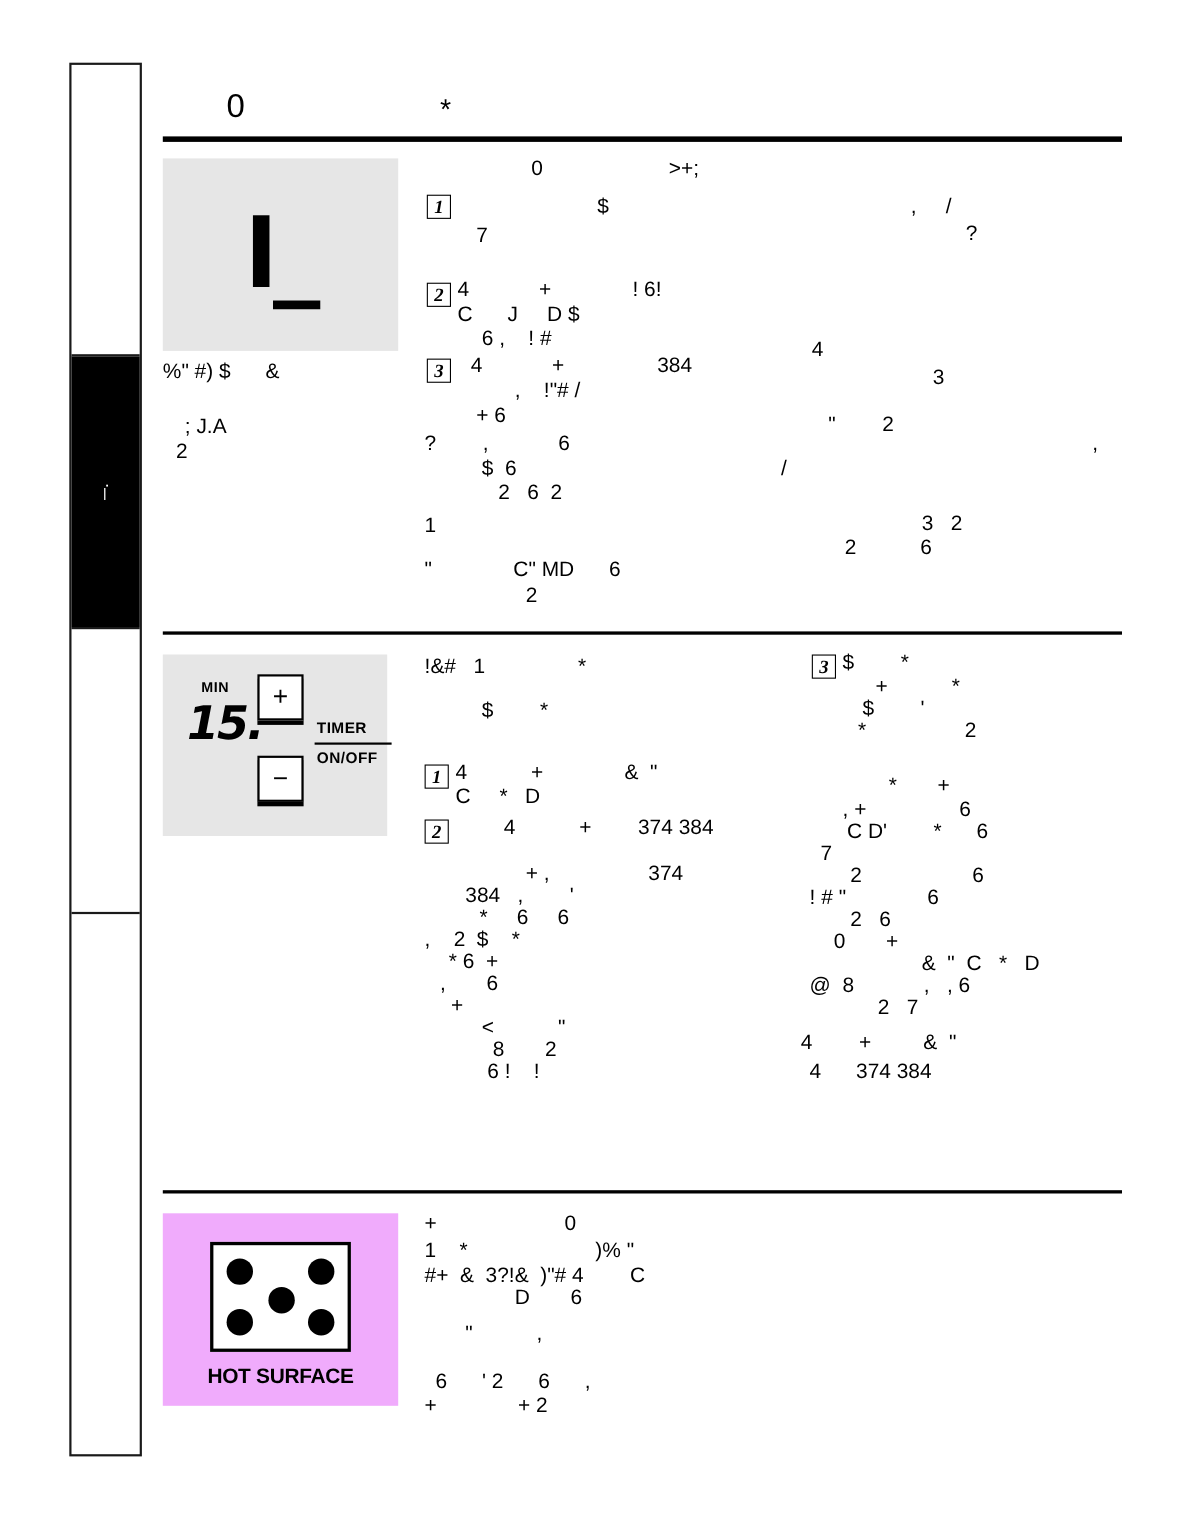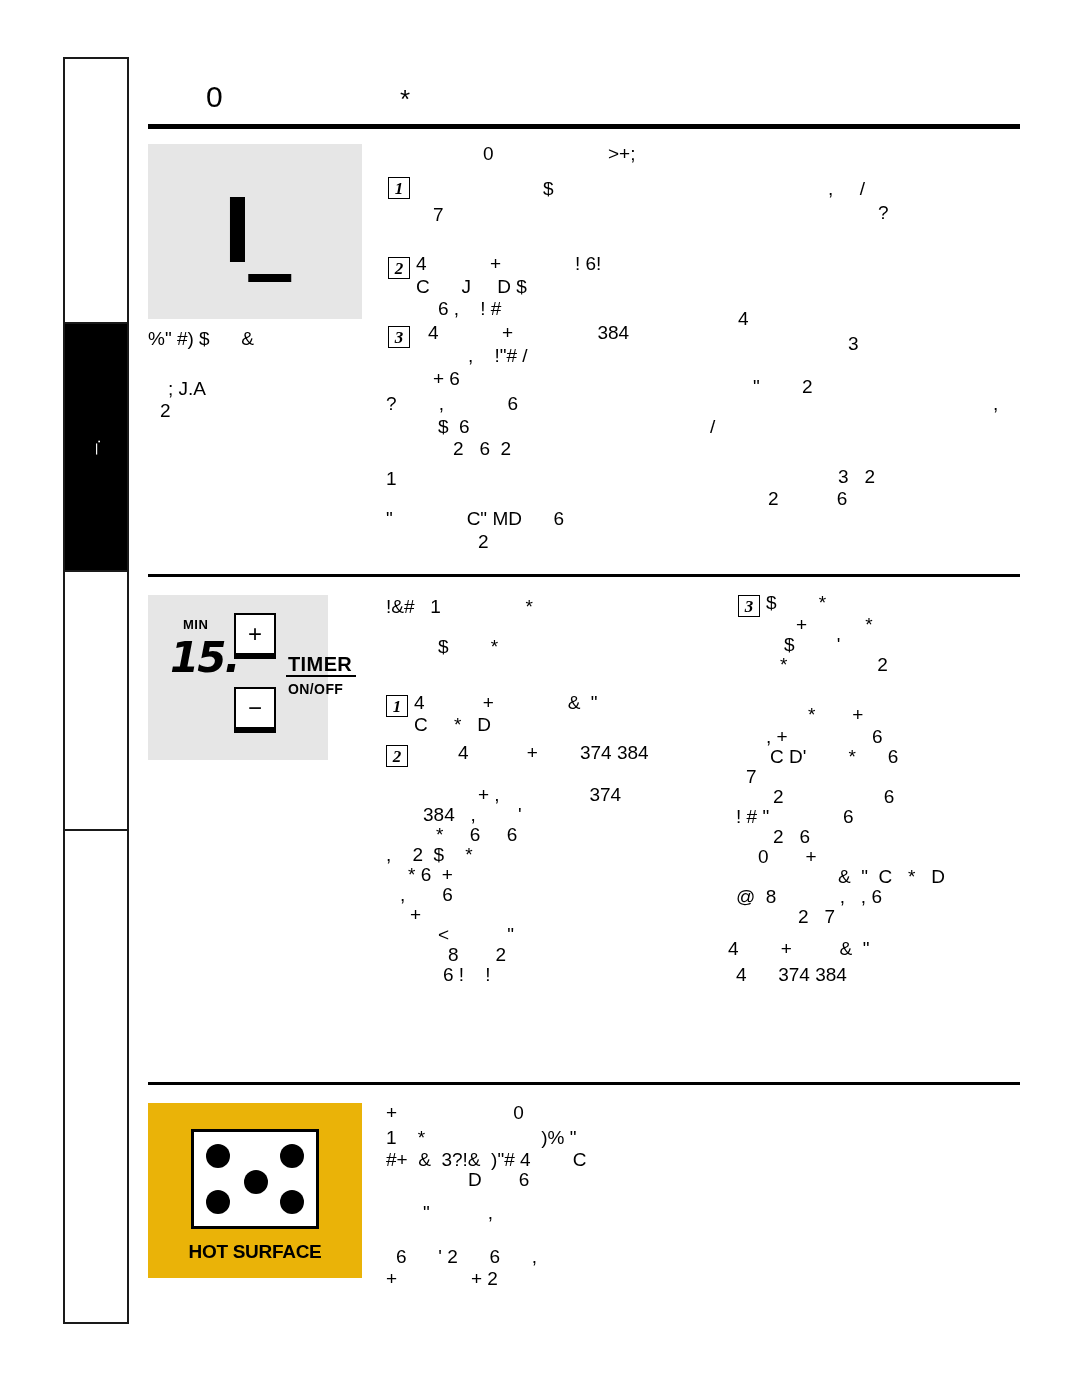--- a/index.html
+++ b/index.html
@@ -56,41 +56,41 @@
 
   
   .lcd-wrap{position:absolute;left:0;top:0;width:214px;height:175px;background:#e6e6e6;}
   .lcd-glyph{
     position:absolute;left:50%;top:50%;transform:translate(-50%,-50%);
     font-family:"DejaVu Sans", sans-serif;font-weight:700;
     font-size:86px;line-height:1;letter-spacing:-4px;
   }
 
   
-  .timer-wrap{position:absolute;left:0;top:0;width:180px;height:165px;background:#e6e6e6;}
+  .timer-wrap{position:absolute;left:0;top:0;width:204px;height:165px;background:#e6e6e6;}
   .tm-min{position:absolute;left:35px;top:22px;font-size:13px;font-weight:700;letter-spacing:.5px;}
   .tm-digits{
     position:absolute;left:22px;top:42px;
     font-family:"DejaVu Sans", sans-serif;font-style:italic;font-weight:700;
     font-size:42px;line-height:1;letter-spacing:-2px;
   }
   .tm-btn{
     position:absolute;width:42px;height:42px;background:#fff;
     border:2px solid #000;box-sizing:border-box;
     display:flex;align-items:center;justify-content:center;
     font-size:24px;font-weight:500;box-shadow:0 4px 0 #000;
   }
   .tm-plus{left:86px;top:18px;}
   .tm-minus{left:86px;top:92px;}
-  .tm-timer{position:absolute;left:140px;top:58px;font-size:20px;font-weight:700;letter-spacing:.4px;}
+  .tm-timer{position:absolute;left:140px;top:58px;font-size:14px;font-weight:700;letter-spacing:.4px;}
   .tm-line{position:absolute;left:138px;top:80px;width:70px;height:2px;background:#000;}
   .tm-onoff{position:absolute;left:140px;top:86px;font-size:14px;font-weight:700;letter-spacing:.4px;}
 
   
-  .hs-wrap{position:absolute;left:0;top:0;width:214px;height:175px;background:#eab308;}
+  .hs-wrap{position:absolute;left:0;top:0;width:214px;height:175px;background:#f0abfc;}
   .hs-box{
     position:absolute;left:43px;top:26px;width:128px;height:100px;
     background:#fff;border:3px solid #000;box-sizing:border-box;
   }
   .hs-dot{position:absolute;width:24px;height:24px;border-radius:50%;background:#000;}
   .hs-label{
     position:absolute;left:0;top:138px;width:214px;text-align:center;
     font-size:19px;font-weight:700;letter-spacing:-.3px;
   }
 </style>

